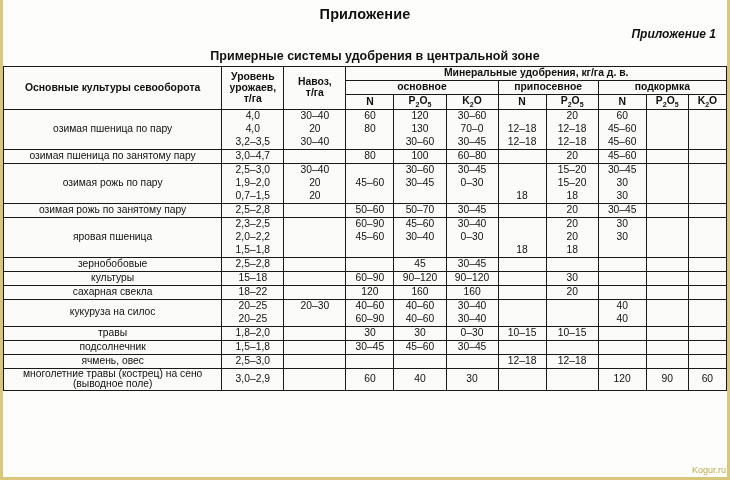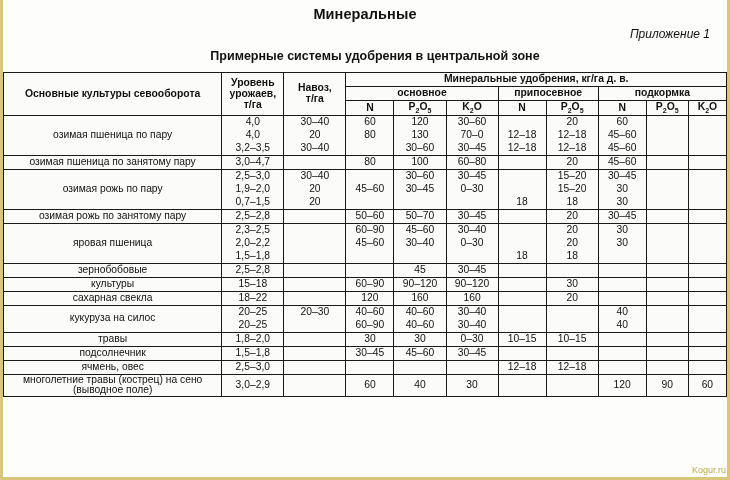--- a/index.html
+++ b/index.html
@@ -37,30 +37,31 @@
     font-weight: bold;
     color: #111;
     padding-top: 6px;
     letter-spacing: .1px;
   }
   .appendix-no {
     text-align: right;
     font-style: italic;
     font-size: 12px;
     color: #111;
-    padding-right: 20px;
+    padding-right: 14px;
     margin-top: 5px;
+    font-weight: bold;
   }
   .table-title {
     text-align: center;
     font-size: 12.5px;
     font-weight: bold;
     color: #111;
     margin-top: 8px;
-    margin-bottom: 9px;
+    margin-bottom: 3px;
     padding-left: 20px;
   }
 
   table.grid {
     border-collapse: collapse;
     width: 724px;
     margin-left: 3px;
     table-layout: fixed;
     background: #fbfbf9;
   }
@@ -109,21 +110,21 @@
     color: #b8ab4e;
     font-family: "Liberation Sans", sans-serif;
     z-index: 6;
   }
 </style>
 </head>
 <body>
 
 <div id="page">
 
-  <div class="doc-title">Минеральные</div>
+  <div class="doc-title">Приложение</div>
   <div class="appendix-no">Приложение 1</div>
   <div class="table-title">Примерные системы удобрения в центральной зоне</div>
 
   <table class="grid">
     <colgroup>
       <col style="width:218px">
       <col style="width:62px">
       <col style="width:62px">
       <col style="width:48px">
       <col style="width:52px">

